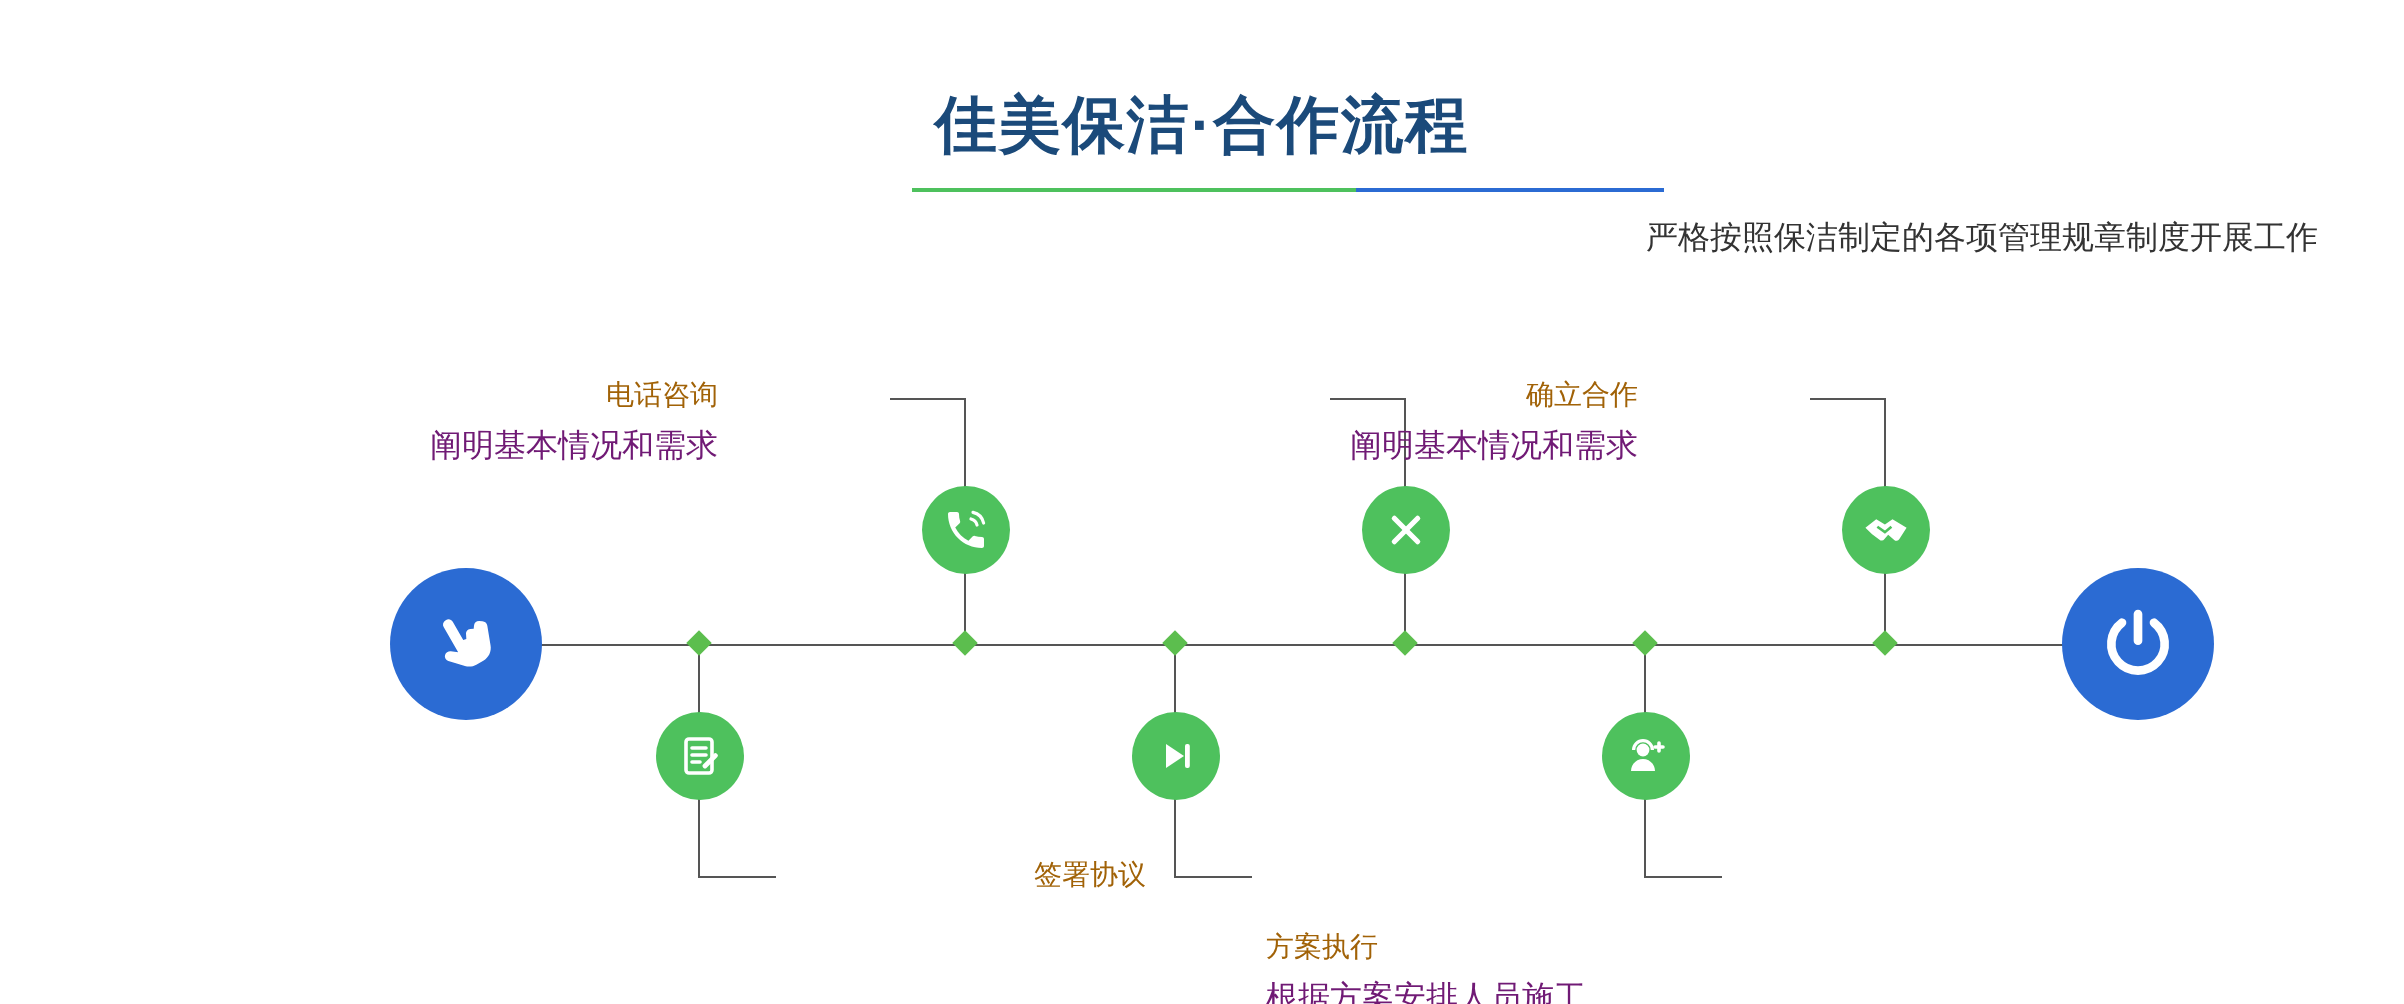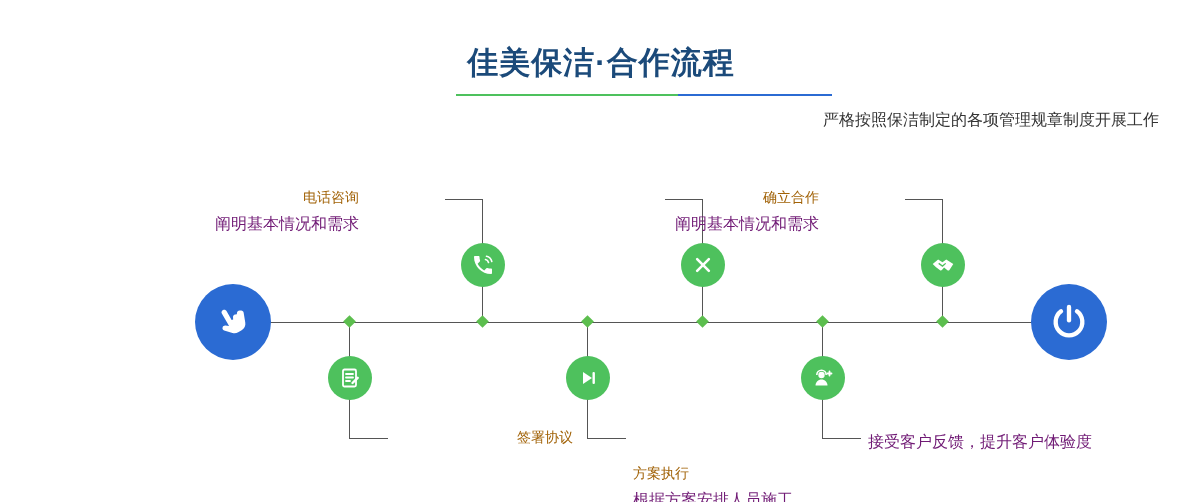--- a/index.html
+++ b/index.html
@@ -160,16 +160,15 @@
     <span class="icon-wrap">
       <svg width="24" height="24" viewBox="0 0 24 24">
         <circle cx="10.5" cy="9" r="3.2" fill="#fff"></circle>
         <path d="M4.5 19.5c0-3.3 2.7-6 6-6s6 2.7 6 6z" fill="#fff"></path>
         <path d="M5.8 9a4.7 4.7 0 0 1 9.4 0" fill="none" stroke="#fff" stroke-width="1.6"></path>
         <path d="M18.5 5.5v4M16.5 7.5h4" stroke="#fff" stroke-width="1.8" stroke-linecap="round"></path>
       </svg>
     </span>
   </div>
   <div class="step-text bottom" style="left:825px; top:426px;">
-    <div class="step-desc">接受客户反馈，提升客户体验度</div>
   </div>
 
 </div>
 
 </body></html>

